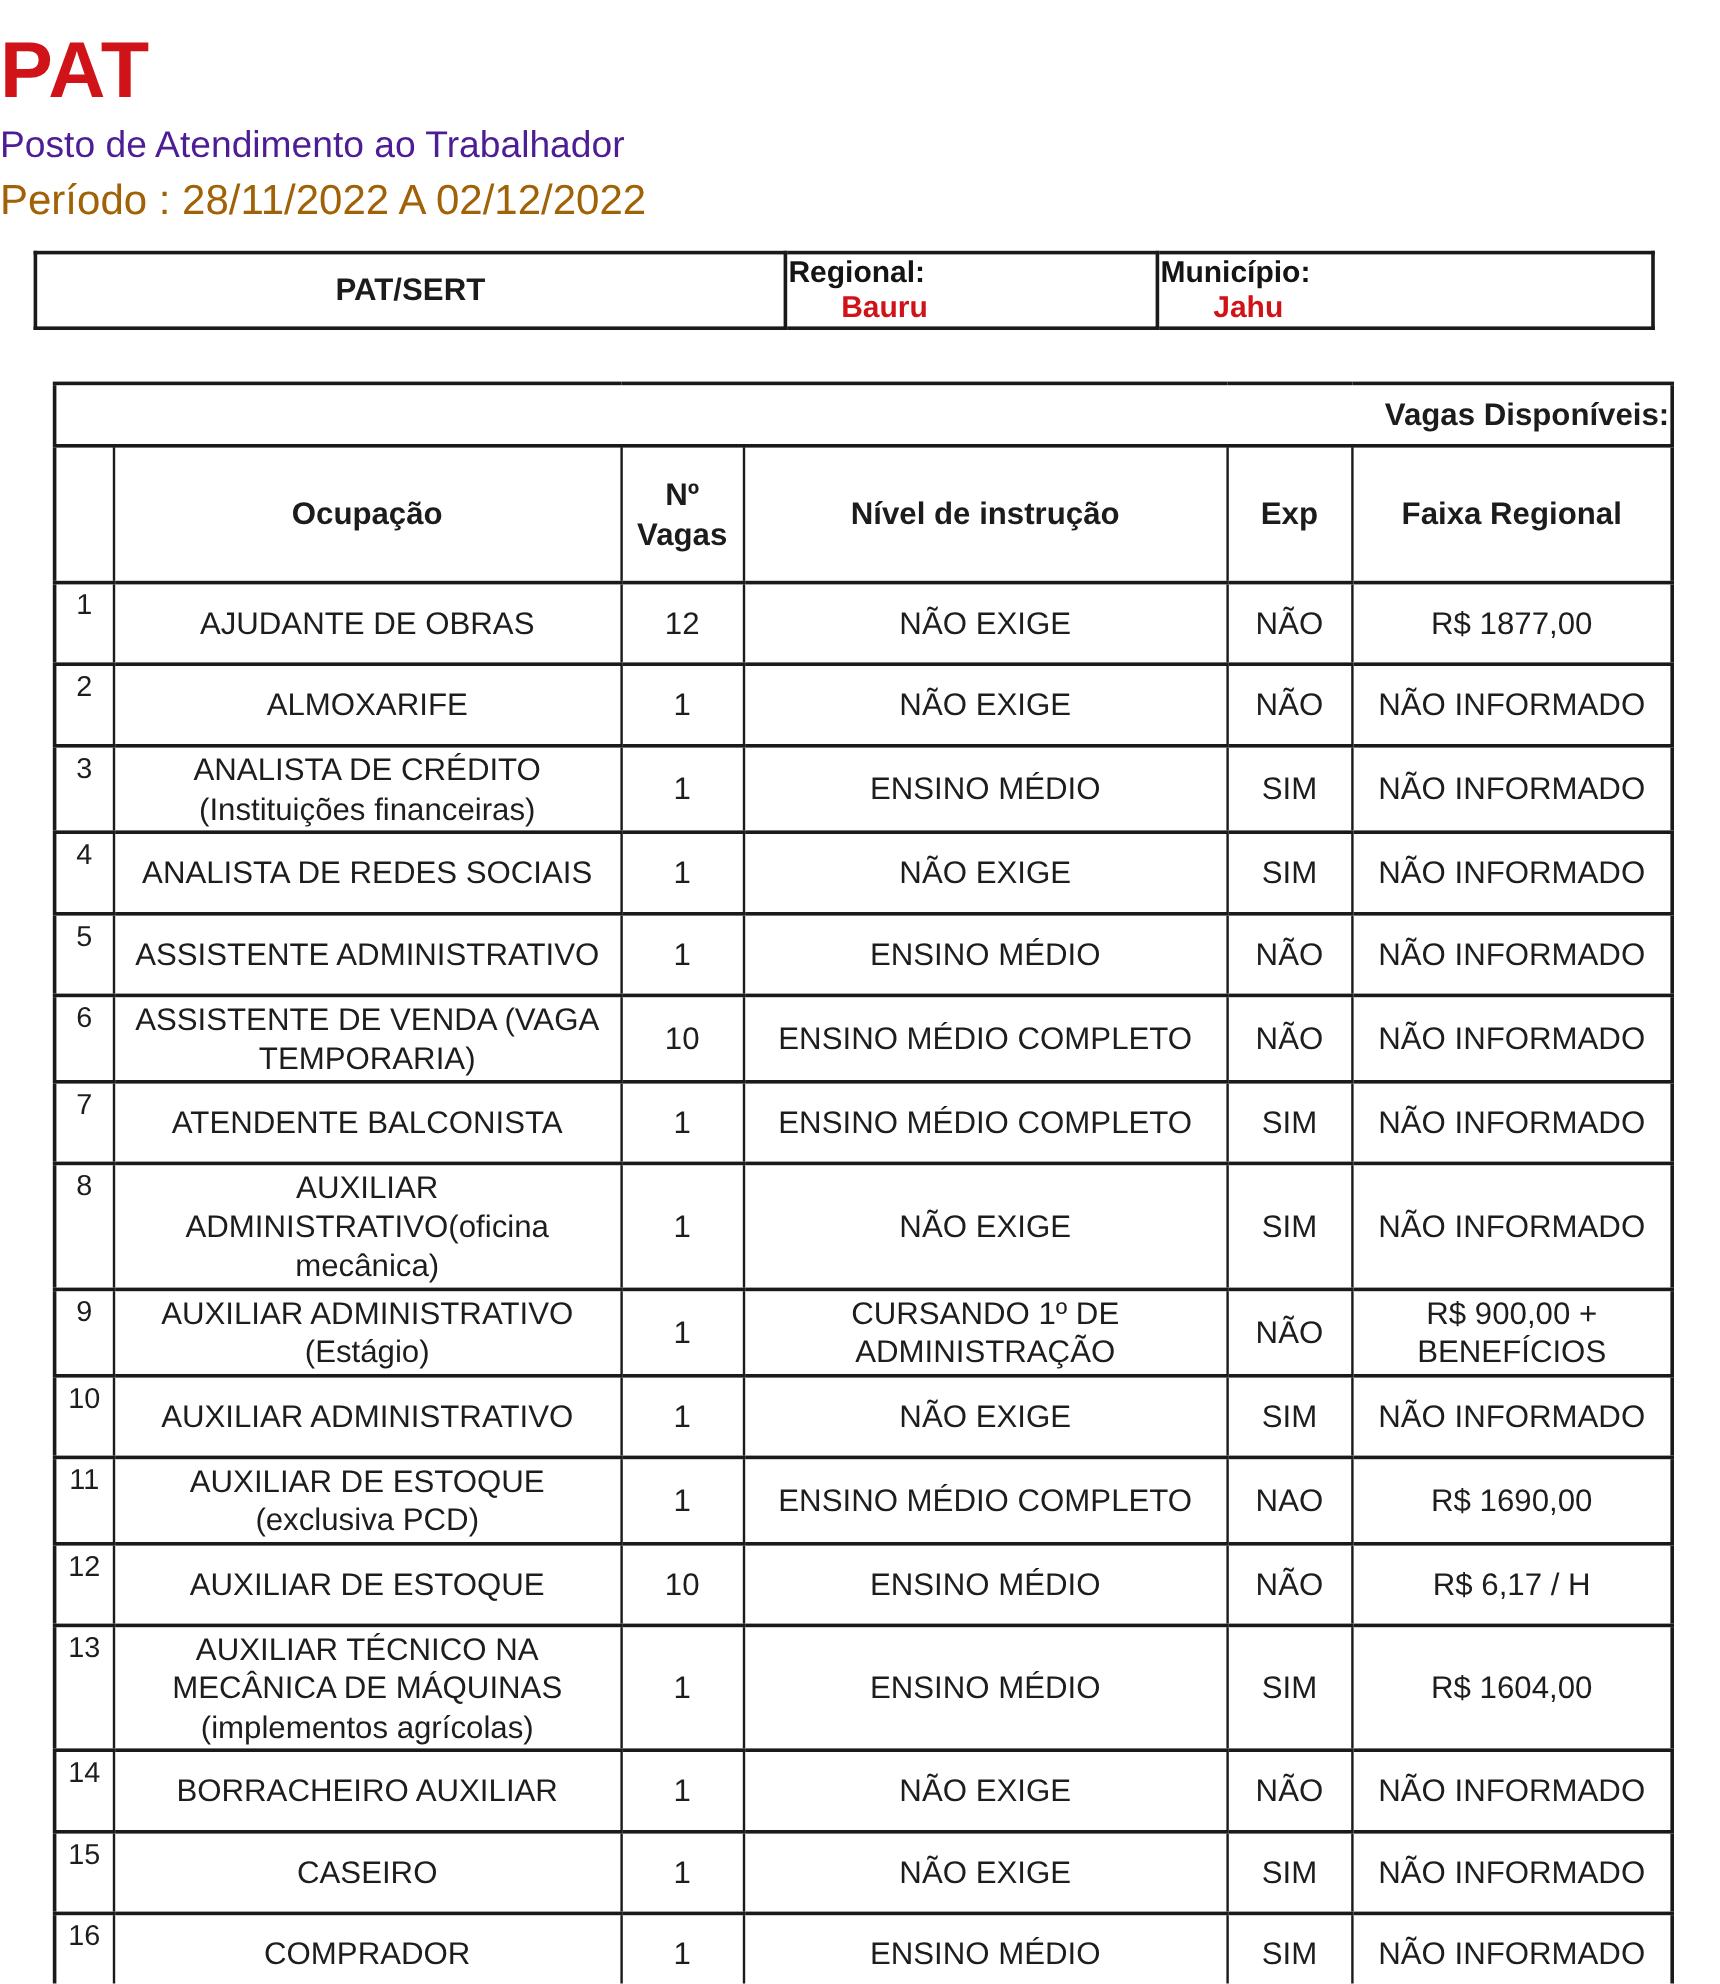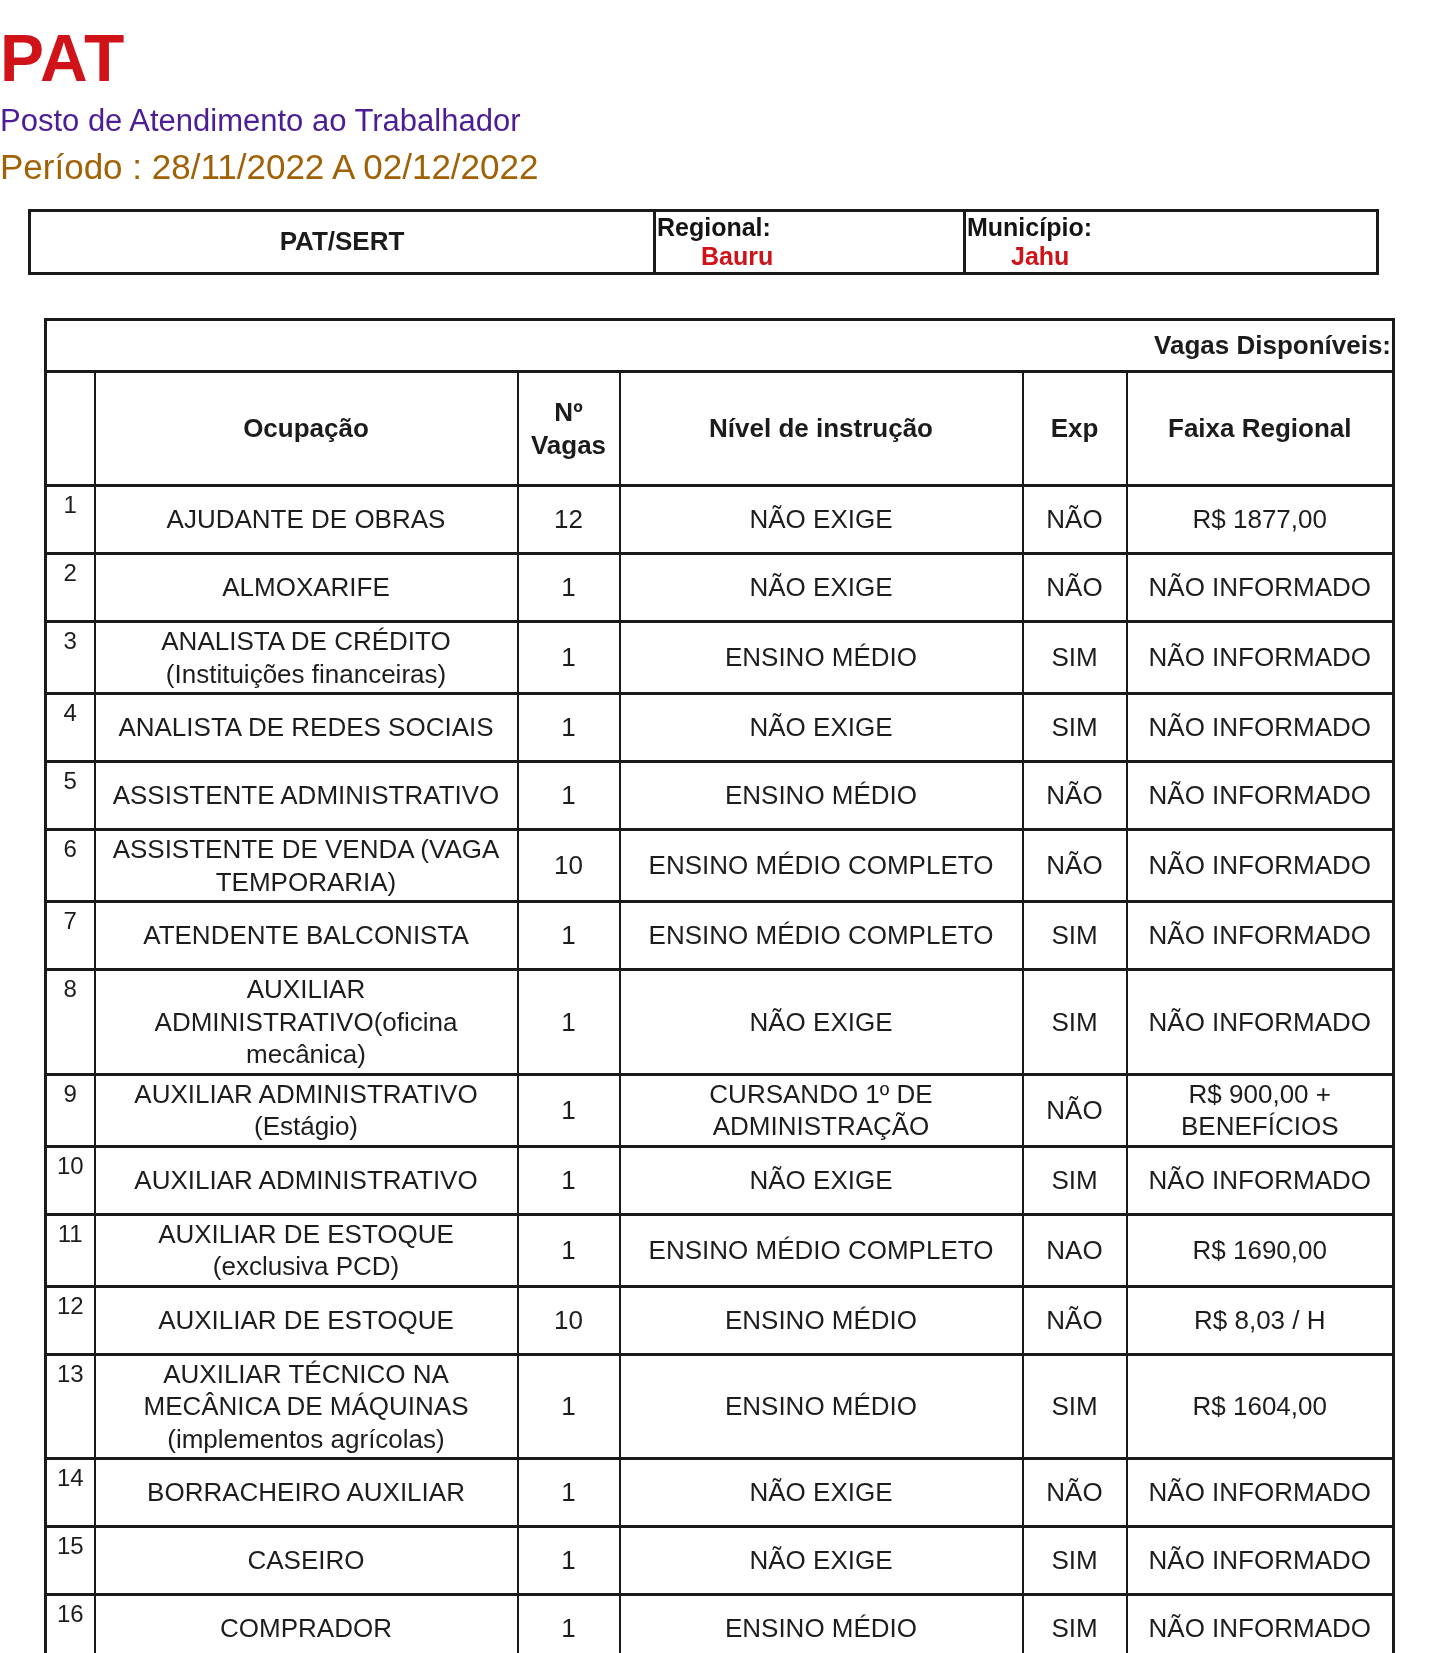--- a/index.html
+++ b/index.html
@@ -224,21 +224,21 @@
           <td class="c3">ENSINO MÉDIO COMPLETO</td>
           <td class="c4">NAO</td>
           <td class="c5">R$ 1690,00</td>
         </tr>
         <tr>
           <td class="c0">12</td>
           <td class="c1">AUXILIAR DE ESTOQUE</td>
           <td class="c2">10</td>
           <td class="c3">ENSINO MÉDIO</td>
           <td class="c4">NÃO</td>
-          <td class="c5">R$ 8,03 / H</td>
+          <td class="c5">R$ 6,17 / H</td>
         </tr>
         <tr>
           <td class="c0">13</td>
           <td class="c1">AUXILIAR TÉCNICO NA MECÂNICA DE MÁQUINAS (implementos agrícolas)</td>
           <td class="c2">1</td>
           <td class="c3">ENSINO MÉDIO</td>
           <td class="c4">SIM</td>
           <td class="c5">R$ 1604,00</td>
         </tr>
         <tr>

